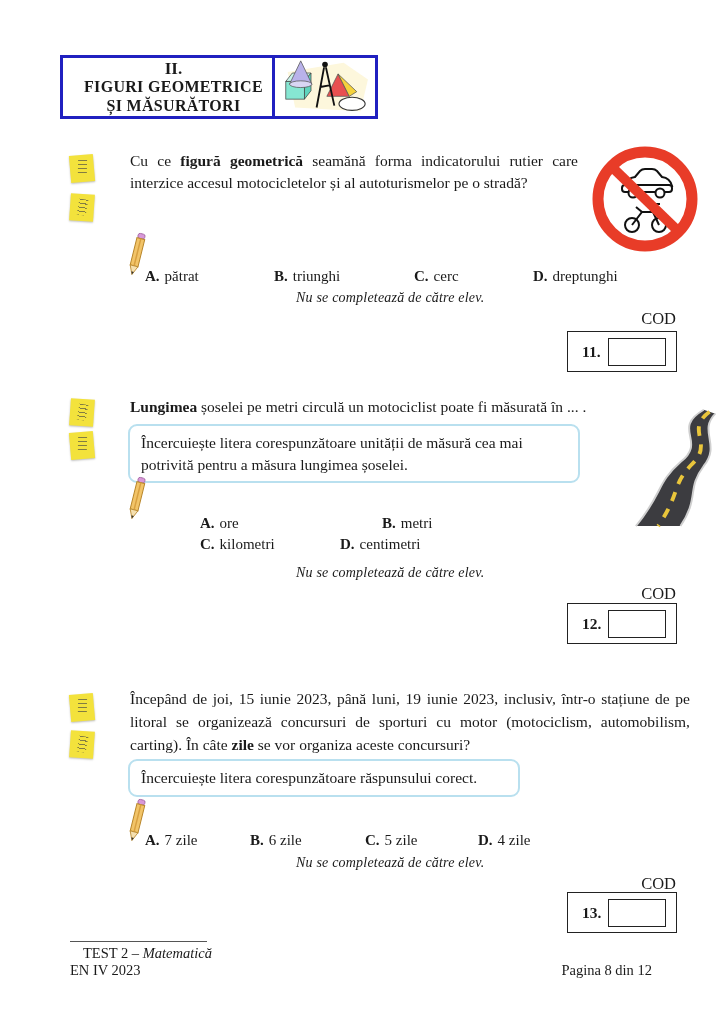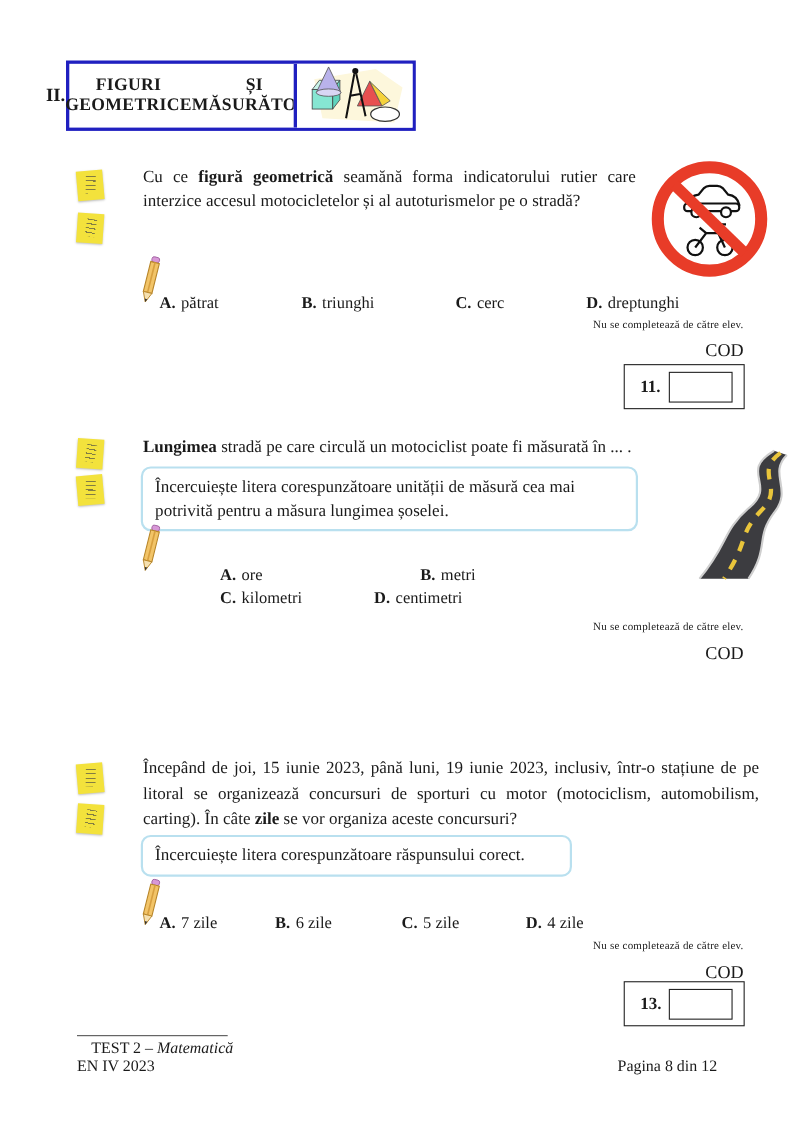--- a/index.html
+++ b/index.html
@@ -7,22 +7,22 @@
     position:relative; width:725px; height:1024px; background:#fff;
     font-family:"Liberation Serif","DejaVu Serif",serif; color:#1a1a1a;
     overflow:hidden;
   }
   
   .header-box {
     position:absolute; left:60px; top:55px; width:318px; height:64px;
     border:3px solid #2020c0; display:flex; box-sizing:border-box; background:#fff;
   }
   .header-title {
-    width:204px; display:flex; justify-content:center;
-    align-items:center; text-align:center; font-weight:bold; line-height:1.15;
+    width:204px; display:flex; flex-direction:column; justify-content:center;
+    align-items:center; text-align:center; font-weight:bold; line-height:1.15;margin-left:12px;
   }
   .header-title .num { font-size:17px; }
   .header-title .t   { font-size:16px; letter-spacing:.3px; }
   .header-art {
     flex:1; border-left:3px solid #2020c0; display:flex;
     align-items:center; justify-content:center; background:#fff;
   }
   
   .sticky {
     position:absolute; width:24px; height:27px; background:#f3e23c;
@@ -40,22 +40,22 @@
   .qtext b { font-weight:bold; }
   .instr {
     position:absolute; box-sizing:border-box; font-size:15.5px; line-height:1.4;
     border:2px solid #b9e0ef; border-radius:9px; padding:6px 11px; background:#fff;
   }
   .pencil { position:absolute; transform:rotate(14deg); }
   .choice { position:absolute; font-size:15px; white-space:nowrap; }
   .choice .cl { font-weight:bold; }
   .choice .ct { margin-left:5px; }
   .note {
-    position:absolute; width:380px; text-align:right; 
-    font-size:10px; letter-spacing:.2px;
+    position:absolute; width:380px; text-align:left; font-style:italic;
+    font-size:14px; letter-spacing:.2px;
   }
   .codlabel { position:absolute; width:380px; text-align:right; font-size:16.5px; }
   .codbox {
     position:absolute; width:110px; height:41px; border:1.6px solid #222;
     box-sizing:border-box; display:flex; align-items:center; background:#fff;
   }
   .codbox .n { font-weight:bold; font-size:15.5px; margin-left:14px;font-family:Liberation Serif, serif; }
   .codbox .slot {
     width:56px; height:26px; border:1.3px solid #222; margin-left:auto;
     margin-right:10px; background:#fff;
@@ -147,21 +147,21 @@
   </div>
 
   <div class="sticky r2" style="left:70px; top:399px;">
       <span class="scribble"></span>
     </div>
   <div class="sticky r1" style="left:70px; top:432px;">
       <span class="scribble"></span>
     </div>
 
   <div class="qtext" style="left:130px; top:396px; width:470px; text-align:left;">
-    <span></span><b>Lungimea</b><span> stradă pe care circulă un motociclist poate fi măsurată în ... .</span>
+    <span></span><b>Lungimea</b><span> șoselei pe metri circulă un motociclist poate fi măsurată în ... .</span>
   </div>
 
   <div style="position:absolute; left:601px; top:402px;">
     <svg width="125" height="126" viewBox="0 0 125 130">
       <path d="M104 8 C 70 28, 108 40, 80 62 C 55 84, 62 94, 34 128 L 80 128 C 100 98, 86 90, 104 66 C 122 44, 98 30, 116 12 Z" fill="#3c3c40"></path>
       <path d="M104 8 C 70 28, 108 40, 80 62 C 55 84, 62 94, 34 128" fill="none" stroke="#cfcfcf" stroke-width="2"></path>
       <path d="M116 12 C 98 30, 122 44, 104 66 C 86 90, 100 98, 80 128" fill="none" stroke="#cfcfcf" stroke-width="2"></path>
       <path d="M110 10 C 84 29, 115 42, 92 64 C 70 87, 81 92, 57 128" fill="none" stroke="#e9c53b" stroke-width="4" stroke-dasharray="10 9"></path>
     </svg>
   </div>
@@ -178,20 +178,24 @@
     </svg>
   </div>
 
   <div class="choice" style="left:200px; top:515px;"><span class="cl">A.</span><span class="ct">ore</span></div>
   <div class="choice" style="left:340px; top:515px;margin-left:42px;"><span class="cl">B.</span><span class="ct">metri</span></div>
   <div class="choice" style="left:200px; top:536px;"><span class="cl">C.</span><span class="ct">kilometri</span></div>
   <div class="choice" style="left:340px; top:536px;"><span class="cl">D.</span><span class="ct">centimetri</span></div>
 
   <div class="note" style="left:296px; top:565px;">Nu se completează de către elev.</div>
   <div class="codlabel" style="left:296px; top:584px;">COD</div>
+  <div class="codbox" style="left:567px; top:603px;">
+    <span class="n">12.</span>
+    <span class="slot"></span>
+  </div>
 
   <div class="sticky r1" style="left:70px; top:694px;">
       <span class="scribble"></span>
     </div>
   <div class="sticky r2" style="left:70px; top:731px;">
       <span class="scribble"></span>
     </div>
 
   <div class="qtext" style="left:130px; top:688px; width:560px; line-height:1.48;">
     <span>Începând de joi, 15 iunie 2023, până luni, 19 iunie 2023, inclusiv, într-o stațiune de pe litoral se organizează concursuri de sporturi cu motor (motociclism, automobilism, carting). În câte </span><b>zile</b><span> se vor organiza aceste concursuri?</span>

